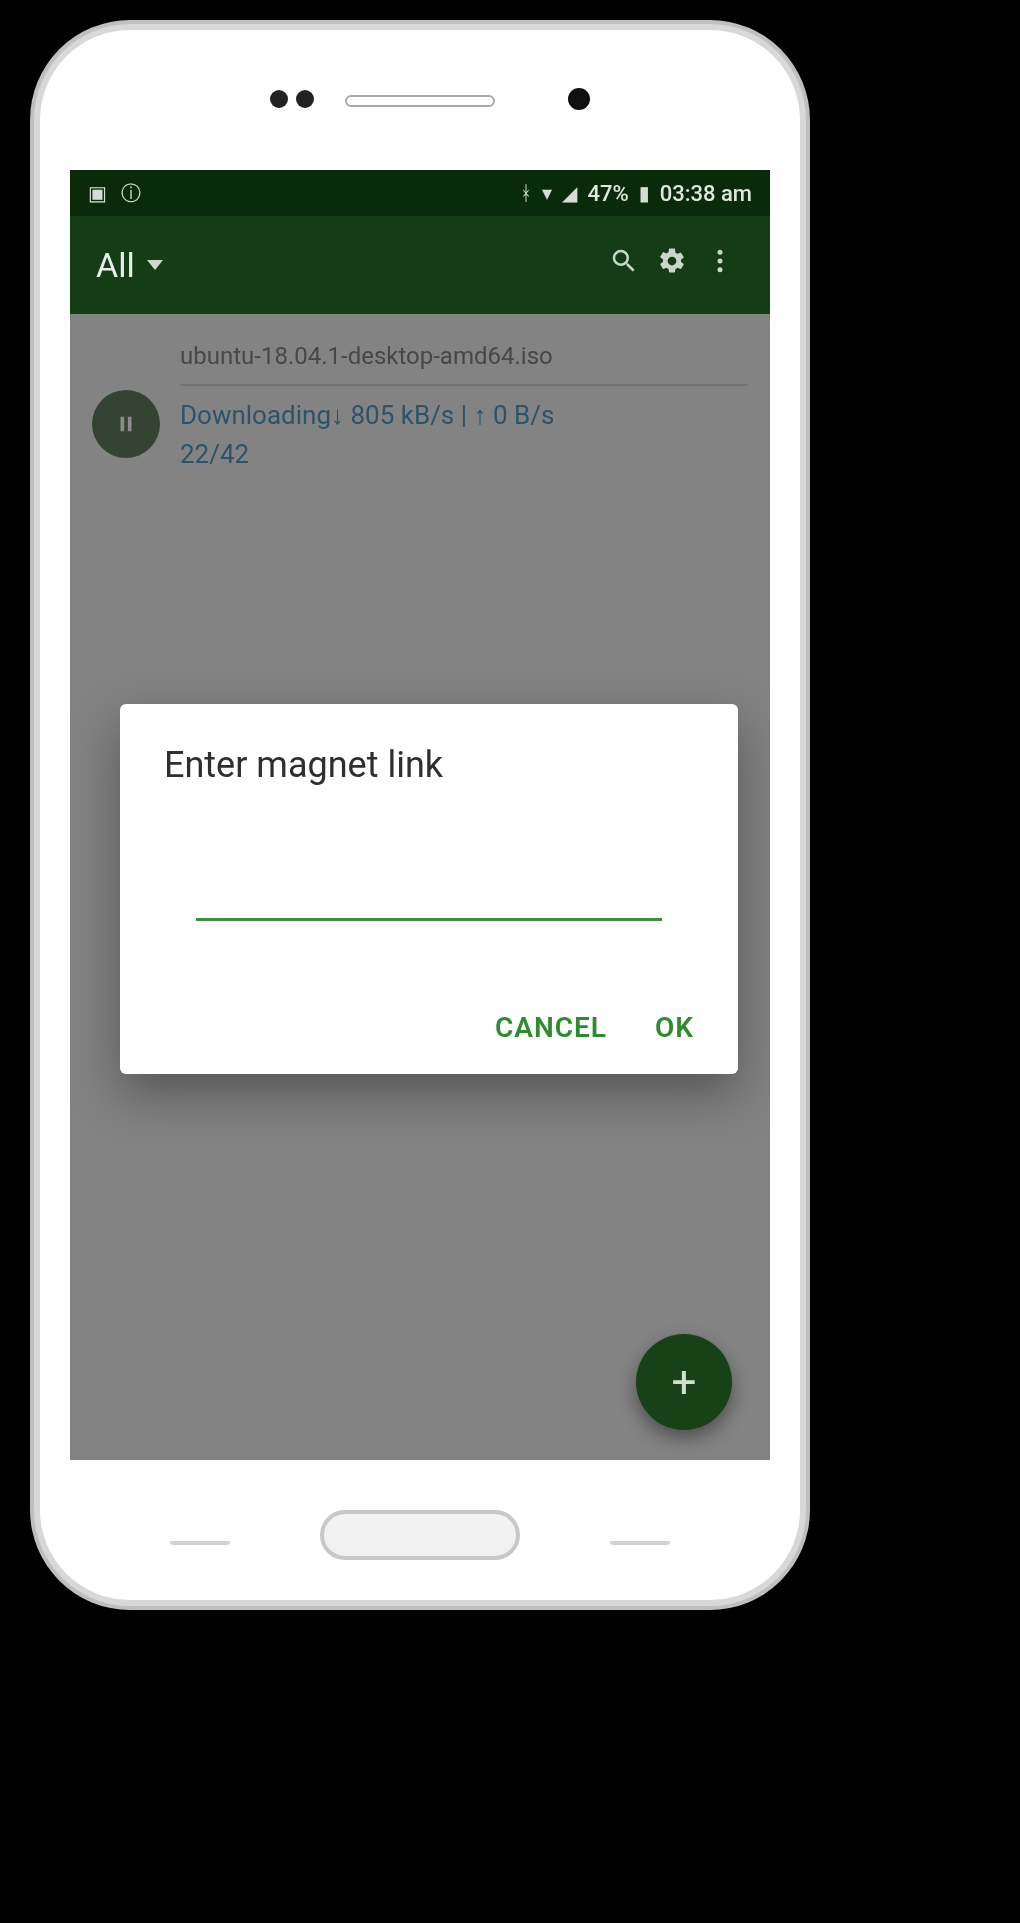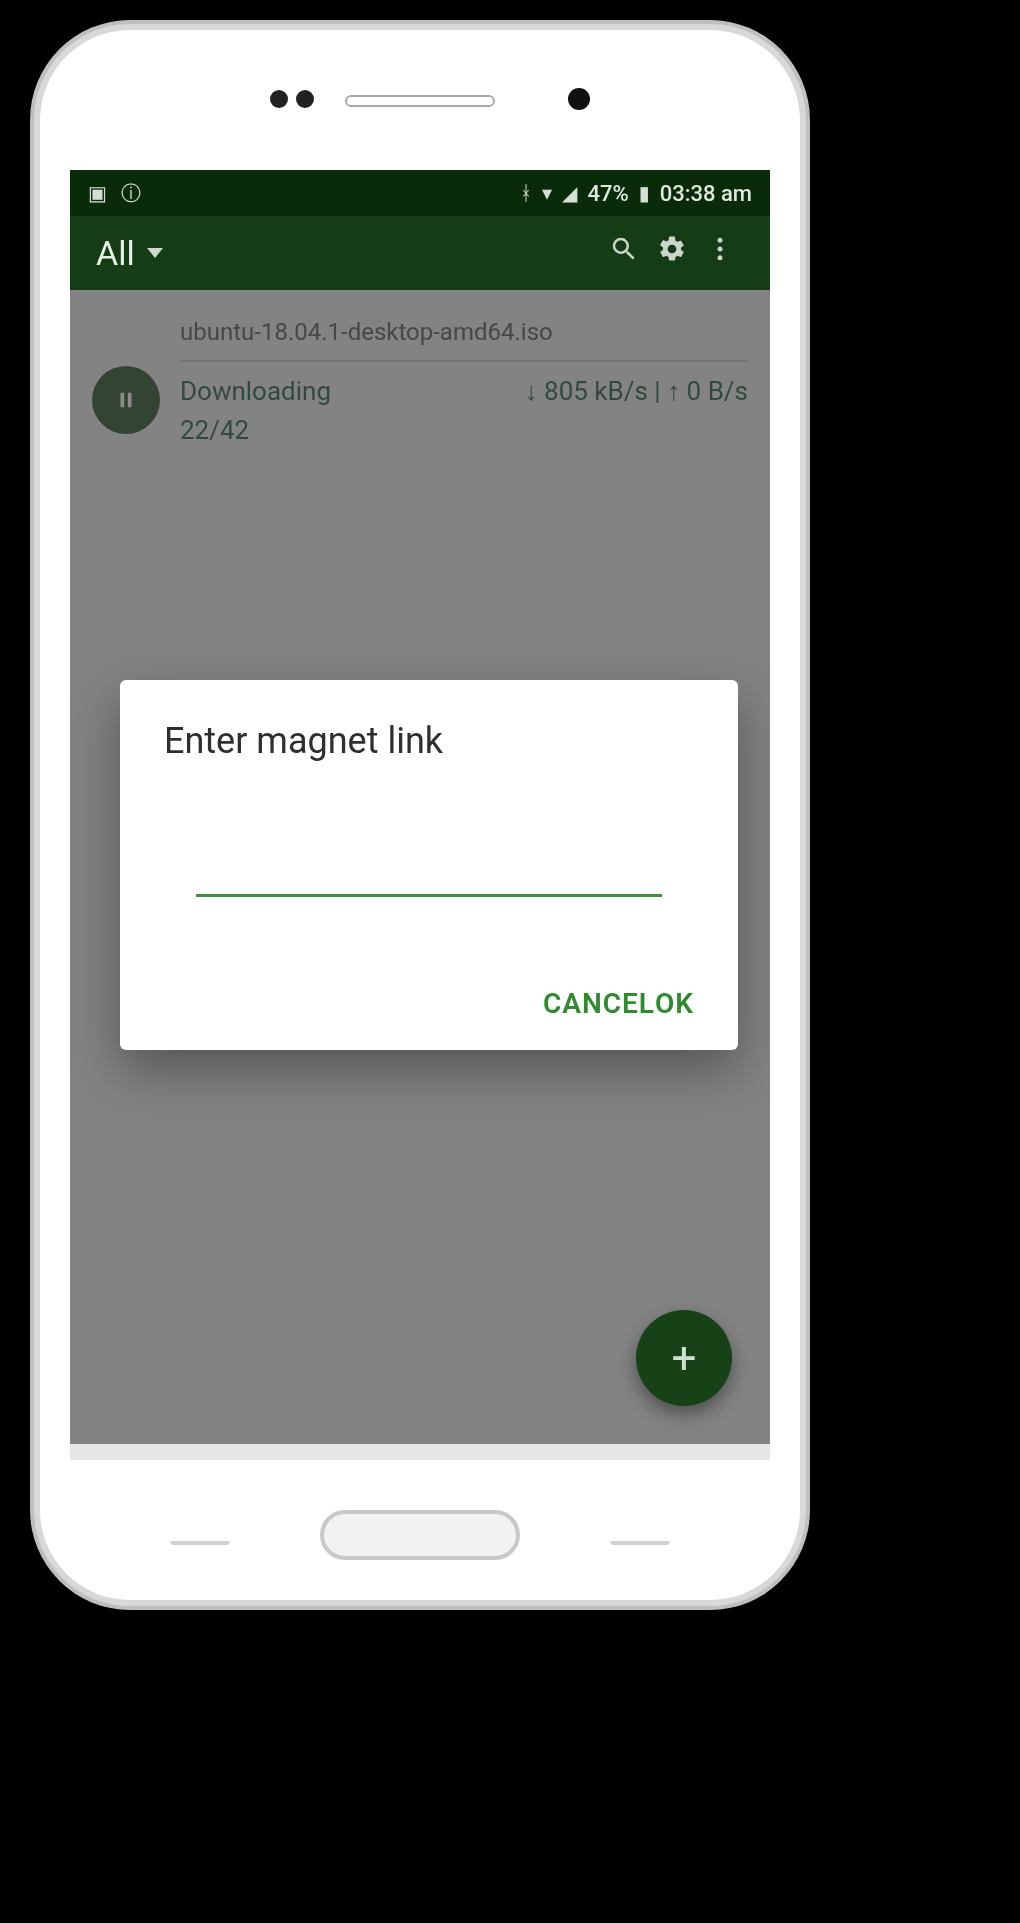--- a/index.html
+++ b/index.html
@@ -84,21 +84,21 @@
     align-items: center;
     justify-content: space-between;
     padding: 0 18px;
     font-size: 22px;
     font-weight: 500;
   }
   .statusbar .sb-left { display:flex; gap:14px; align-items:center; }
   .statusbar .sb-right { display:flex; gap:10px; align-items:center; }
   .sb-icon { font-size: 20px; opacity: 0.95; }
   .appbar {
-    height: 74px;
+    height: 98px;
     background: #153d15;
     color: #e8efe8;
     display: flex;
     align-items: center;
     padding: 0 26px;
     font-size: 34px;
   }
   .appbar-filter {
     display:flex; align-items:center; gap:12px; cursor:pointer;
   }
@@ -124,22 +124,22 @@
     margin-top: 48px;
     cursor:pointer;
   }
   .pause-btn svg { width:22px;height:22px; fill:#fff;}
   .torrent-info { flex:1; }
   .torrent-name {
     font-size: 24px; color:#4a4a4a; margin-bottom: 14px;
   }
   .torrent-divider { height:2px; background:#bdbdbd; margin:6px 0 14px 0;}
   .torrent-row {
-    display:flex; justify-content:space-between;
-    font-size: 26px; color:#14532d; margin-bottom:8px;
+    display:flex; justify-content:flex-start;
+    font-size: 26px; color:#0369a1; margin-bottom:8px;
   }
   .scrim {
     position:absolute; inset:0;
     background: rgba(70,70,70,0.62);
   }
   .dialog {
     position:absolute;
     left: 50px; right: 32px;
     top: 390px;
     background:#fff;
@@ -156,21 +156,21 @@
     display:block;
     border:none;
     border-bottom: 3px solid #3f8f3f;
     font-size: 28px;
     padding: 10px 2px;
     outline:none;
     background:transparent;
     margin-bottom: 90px;
   }
   .dialog-actions {
-    display:flex; justify-content:flex-end; 
+    display:flex; justify-content:flex-end; gap:48px;
     font-size: 28px; font-weight:600; color:#2e8b2e;
     letter-spacing: 1px;
   }
   .dialog-actions span { cursor:pointer; }
   .fab {
     position:absolute;
     right: 38px;
     bottom: 38px;
     width: 96px; height: 96px;
     border-radius:50%;

